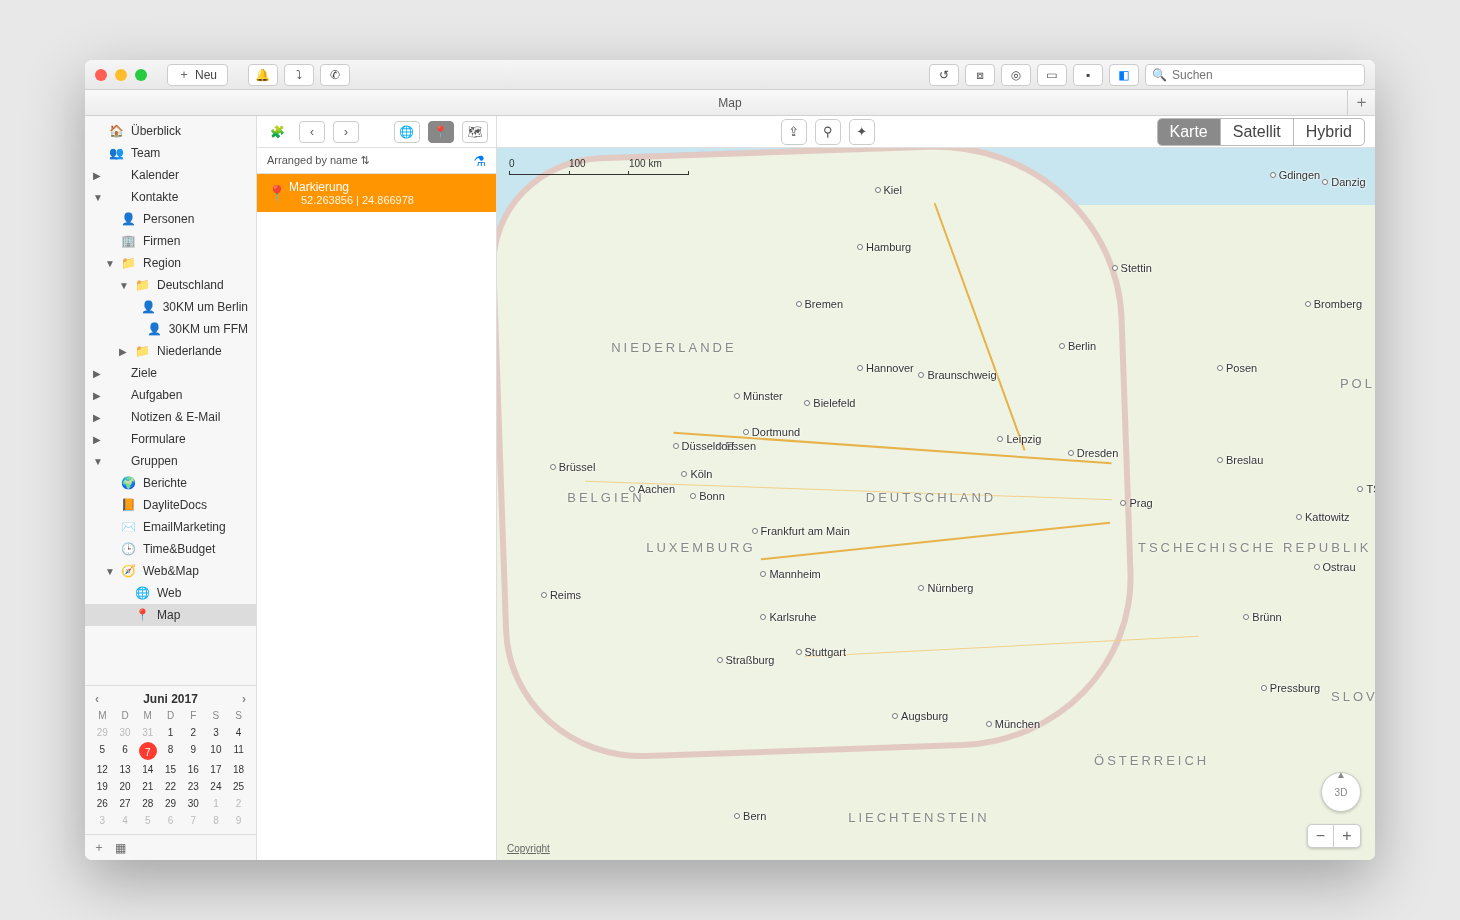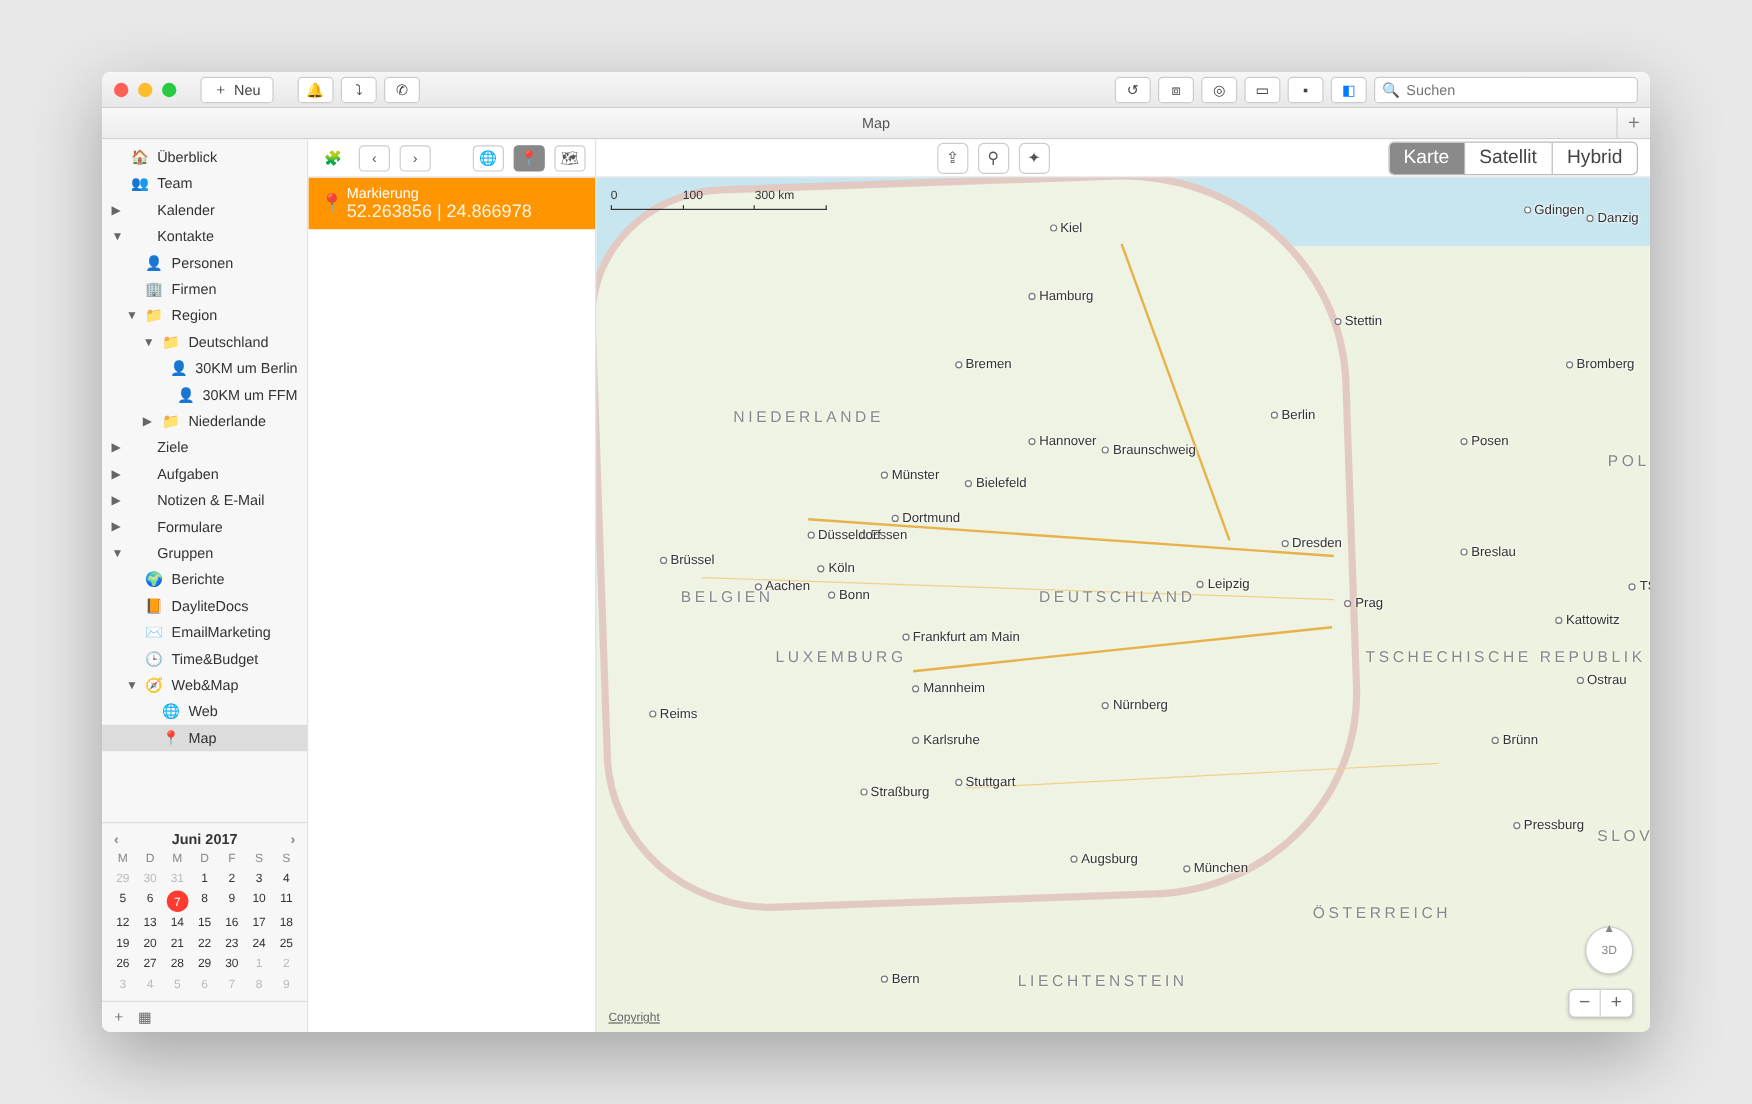--- a/index.html
+++ b/index.html
@@ -37,21 +37,21 @@
 .listpanel { width:240px; border-right:1px solid #ddd; display:flex; flex-direction:column; background:#fff; }
 .lp-toolbar { height:32px; border-bottom:1px solid #e0e0e0; display:flex; align-items:center; padding:0 8px; gap:8px; }
 .lp-toolbar .seg-btn { width:26px; height:22px; border:1px solid #ccc; border-radius:4px; display:flex; align-items:center; justify-content:center; font-size:12px; color:#555; cursor:pointer; }
 .lp-toolbar .seg-btn.active { background:#888; color:#fff; border-color:#888;}
 .lp-sort { height:26px; border-bottom:1px solid #e0e0e0; display:flex; align-items:center; padding:0 10px; font-size:11px; color:#555; justify-content:space-between;}
 .lp-sort .filter-icon{ color:#007aff; font-size:14px; }
 .lp-items { flex:1; overflow:auto; }
 .lp-row { background:#ff9500; color:#fff; padding:6px 10px; display:flex; gap:8px; align-items:center; }
 .lp-row .pin { width:14px; }
 .lp-row .txt { display:flex; flex-direction:column; font-size:12px; }
-.lp-row .sub { font-size:15px; opacity:.9; }
+.lp-row .sub { font-size:11px; opacity:.9;margin-left:12px; }
 .lp-footer { border-top:1px solid #ddd; height:26px; display:flex; align-items:center; justify-content:center; font-size:11px; color:#555;}
 .mapwrap { flex:1; display:flex; flex-direction:column; }
 .map-toolbar { height:32px; border-bottom:1px solid #e0e0e0; display:flex; align-items:center; padding:0 10px; gap:8px; background:#fff; }
 .map-toolbar .spacer { flex:1; }
 .seg3 { display:flex; border:1px solid #bbb; border-radius:5px; overflow:hidden; font-size:16px;}
 .seg3 div { padding:4px 12px; cursor:pointer; color:#444; border-left:1px solid #bbb;}
 .seg3 div:first-child{border-left:none;}
 .seg3 div.active{ background:#8a8a8a; color:#fff; }
 .round-btn { width:26px; height:26px; border:1px solid #ccc; border-radius:5px; display:flex; align-items:center; justify-content:center; color:#555; font-size:13px; cursor:pointer; }
 .mapview { flex:1; position:relative; overflow:hidden; background:#c8e6f0; }
@@ -308,20 +308,24 @@
     <div class="listpanel">
       <div class="lp-toolbar">
         <div class="seg-btn" style="border:none">🧩</div>
         <div class="seg-btn">‹</div>
         <div class="seg-btn">›</div>
         <div style="flex:1"></div>
         <div class="seg-btn">🌐</div>
         <div class="seg-btn active">📍</div>
         <div class="seg-btn">🗺</div>
       </div>
+      <div class="lp-sort">
+        <span><span>Arranged by name</span> <span>⇅</span></span>
+        <span class="filter-icon">⚗</span>
+      </div>
       <div class="lp-items" id="lp-items">
           <div class="lp-row">
             <div class="pin">📍</div>
             <div class="txt">
               <span>Markierung</span>
               <span class="sub">52.263856 | 24.866978</span>
             </div>
           </div>
         </div>
     </div>
@@ -354,21 +358,21 @@
         <div class="road" style="left:20%;top:42%;width:50%;transform:rotate(4deg)"></div>
         <div class="road" style="left:30%;top:55%;width:40%;transform:rotate(-6deg)"></div>
         <div class="road" style="left:40%;top:25%;width:30%;transform:rotate(70deg)"></div>
         <div class="road minor" style="left:10%;top:48%;width:60%;transform:rotate(2deg)"></div>
         <div class="road minor" style="left:35%;top:70%;width:45%;transform:rotate(-3deg)"></div>
 
         <div class="scalebar">
           <div class="ticks" id="scale-ticks">
               <div class="tick-lbl">0</div>
               <div class="tick-lbl">100</div>
-              <div class="tick-lbl">300 km</div>
+              <div class="tick-lbl">100 km</div>
             </div>
           <div class="bar">
               <div></div>
               <div></div>
               <div></div>
             </div>
         </div>
         <div class="compass">
             <span>3D</span>
           </div>
@@ -452,21 +456,21 @@
             <span>Prag</span>
           </div>
           <div class="city" style="left: 87%; top: 75%;">
             <span class="dot"></span>
             <span>Pressburg</span>
           </div>
           <div class="city" style="left: 65%; top: 42%;">
             <span class="dot"></span>
             <span>Dresden</span>
           </div>
-          <div class="city" style="left: 57%; top: 40%; margin-top: 48px;">
+          <div class="city" style="left: 57%; top: 40%;">
             <span class="dot"></span>
             <span>Leipzig</span>
           </div>
           <div class="city" style="left: 35%; top: 35%;">
             <span class="dot"></span>
             <span>Bielefeld</span>
           </div>
           <div class="city" style="left: 27%; top: 34%;">
             <span class="dot"></span>
             <span>Münster</span>

